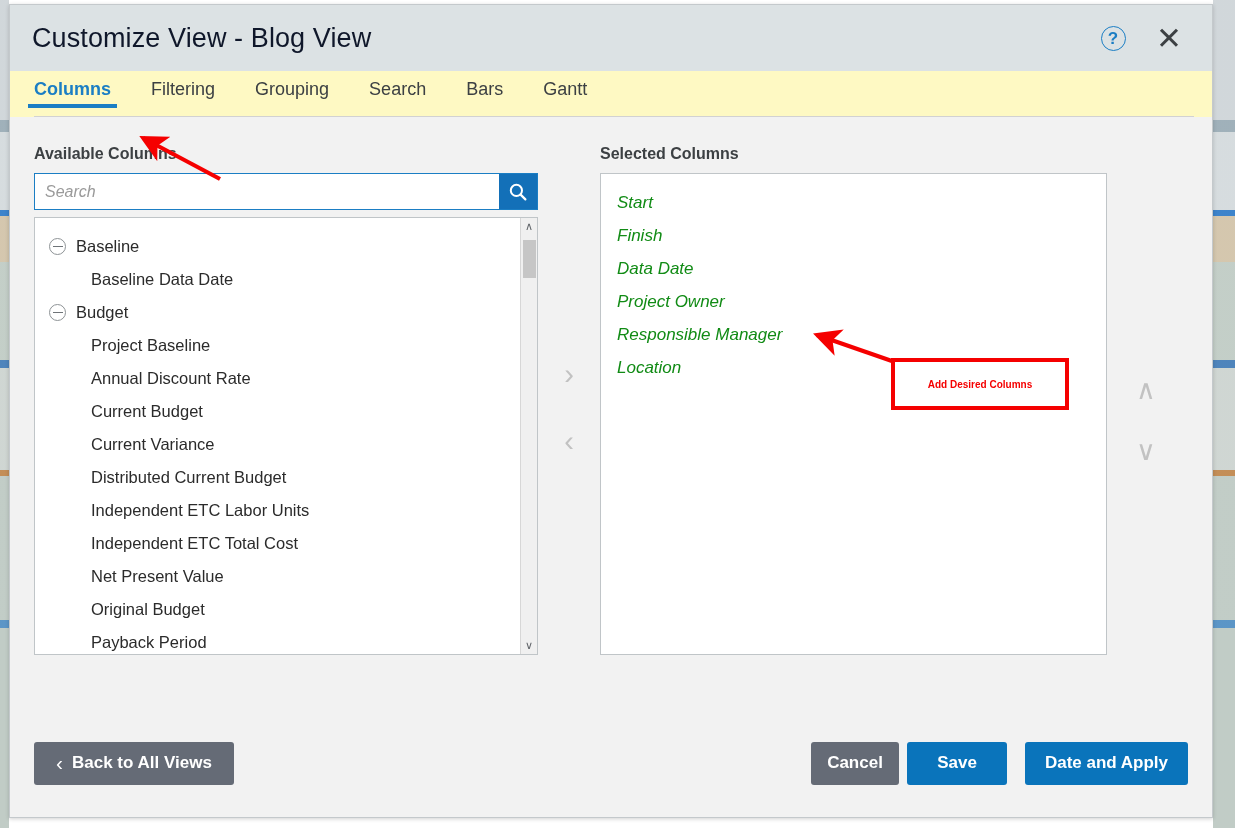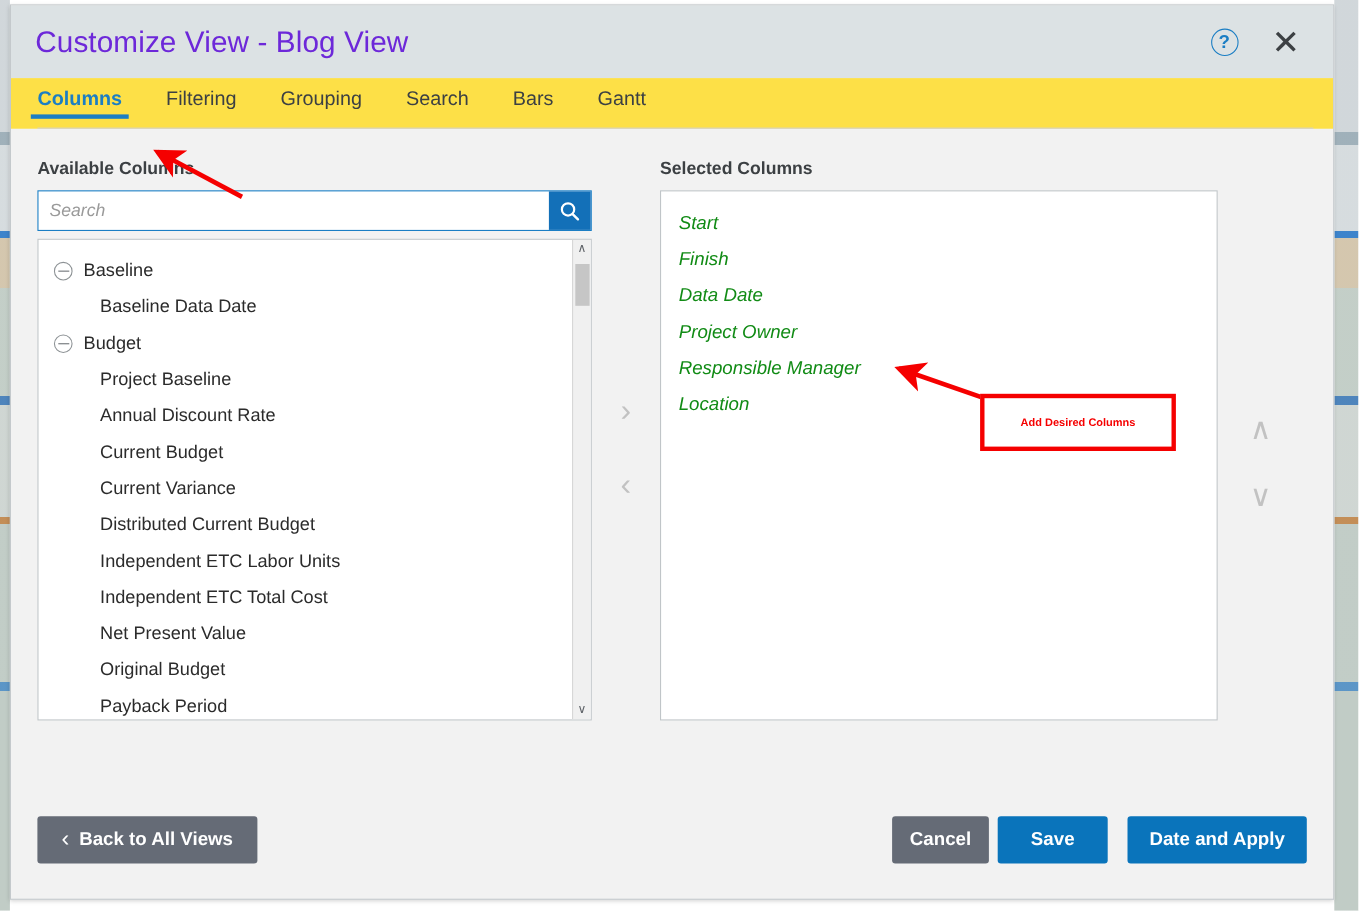--- a/index.html
+++ b/index.html
@@ -66,21 +66,21 @@
     height: 66px;
     min-height: 66px;
     background: #dce2e4;
     display: flex;
     align-items: center;
     padding: 0 16px 0 22px;
     box-sizing: border-box;
   }
   .title-text {
     font-size: 27px;
-    color: #6d28d9;
+    color: #0f172a;
     font-weight: 400;
     letter-spacing: .1px;
     flex: 1;
     white-space: nowrap;
   }
   .title-actions {
     display: flex;
     align-items: center;
     gap: 26px;
     padding-right: 12px;
@@ -111,21 +111,21 @@
     font-size: 31px;
     font-weight: 300;
     line-height: 1;
   }
 
   
   .tabbar {
     position: relative;
     height: 46px;
     min-height: 46px;
-    background: #fde047;
+    background: #fef9c3;
     display: flex;
     align-items: flex-start;
     padding-left: 24px;
     box-sizing: border-box;
   }
   .tabbar::after {
     content: "";
     position: absolute;
     left: 24px; right: 18px;
     bottom: 0;

